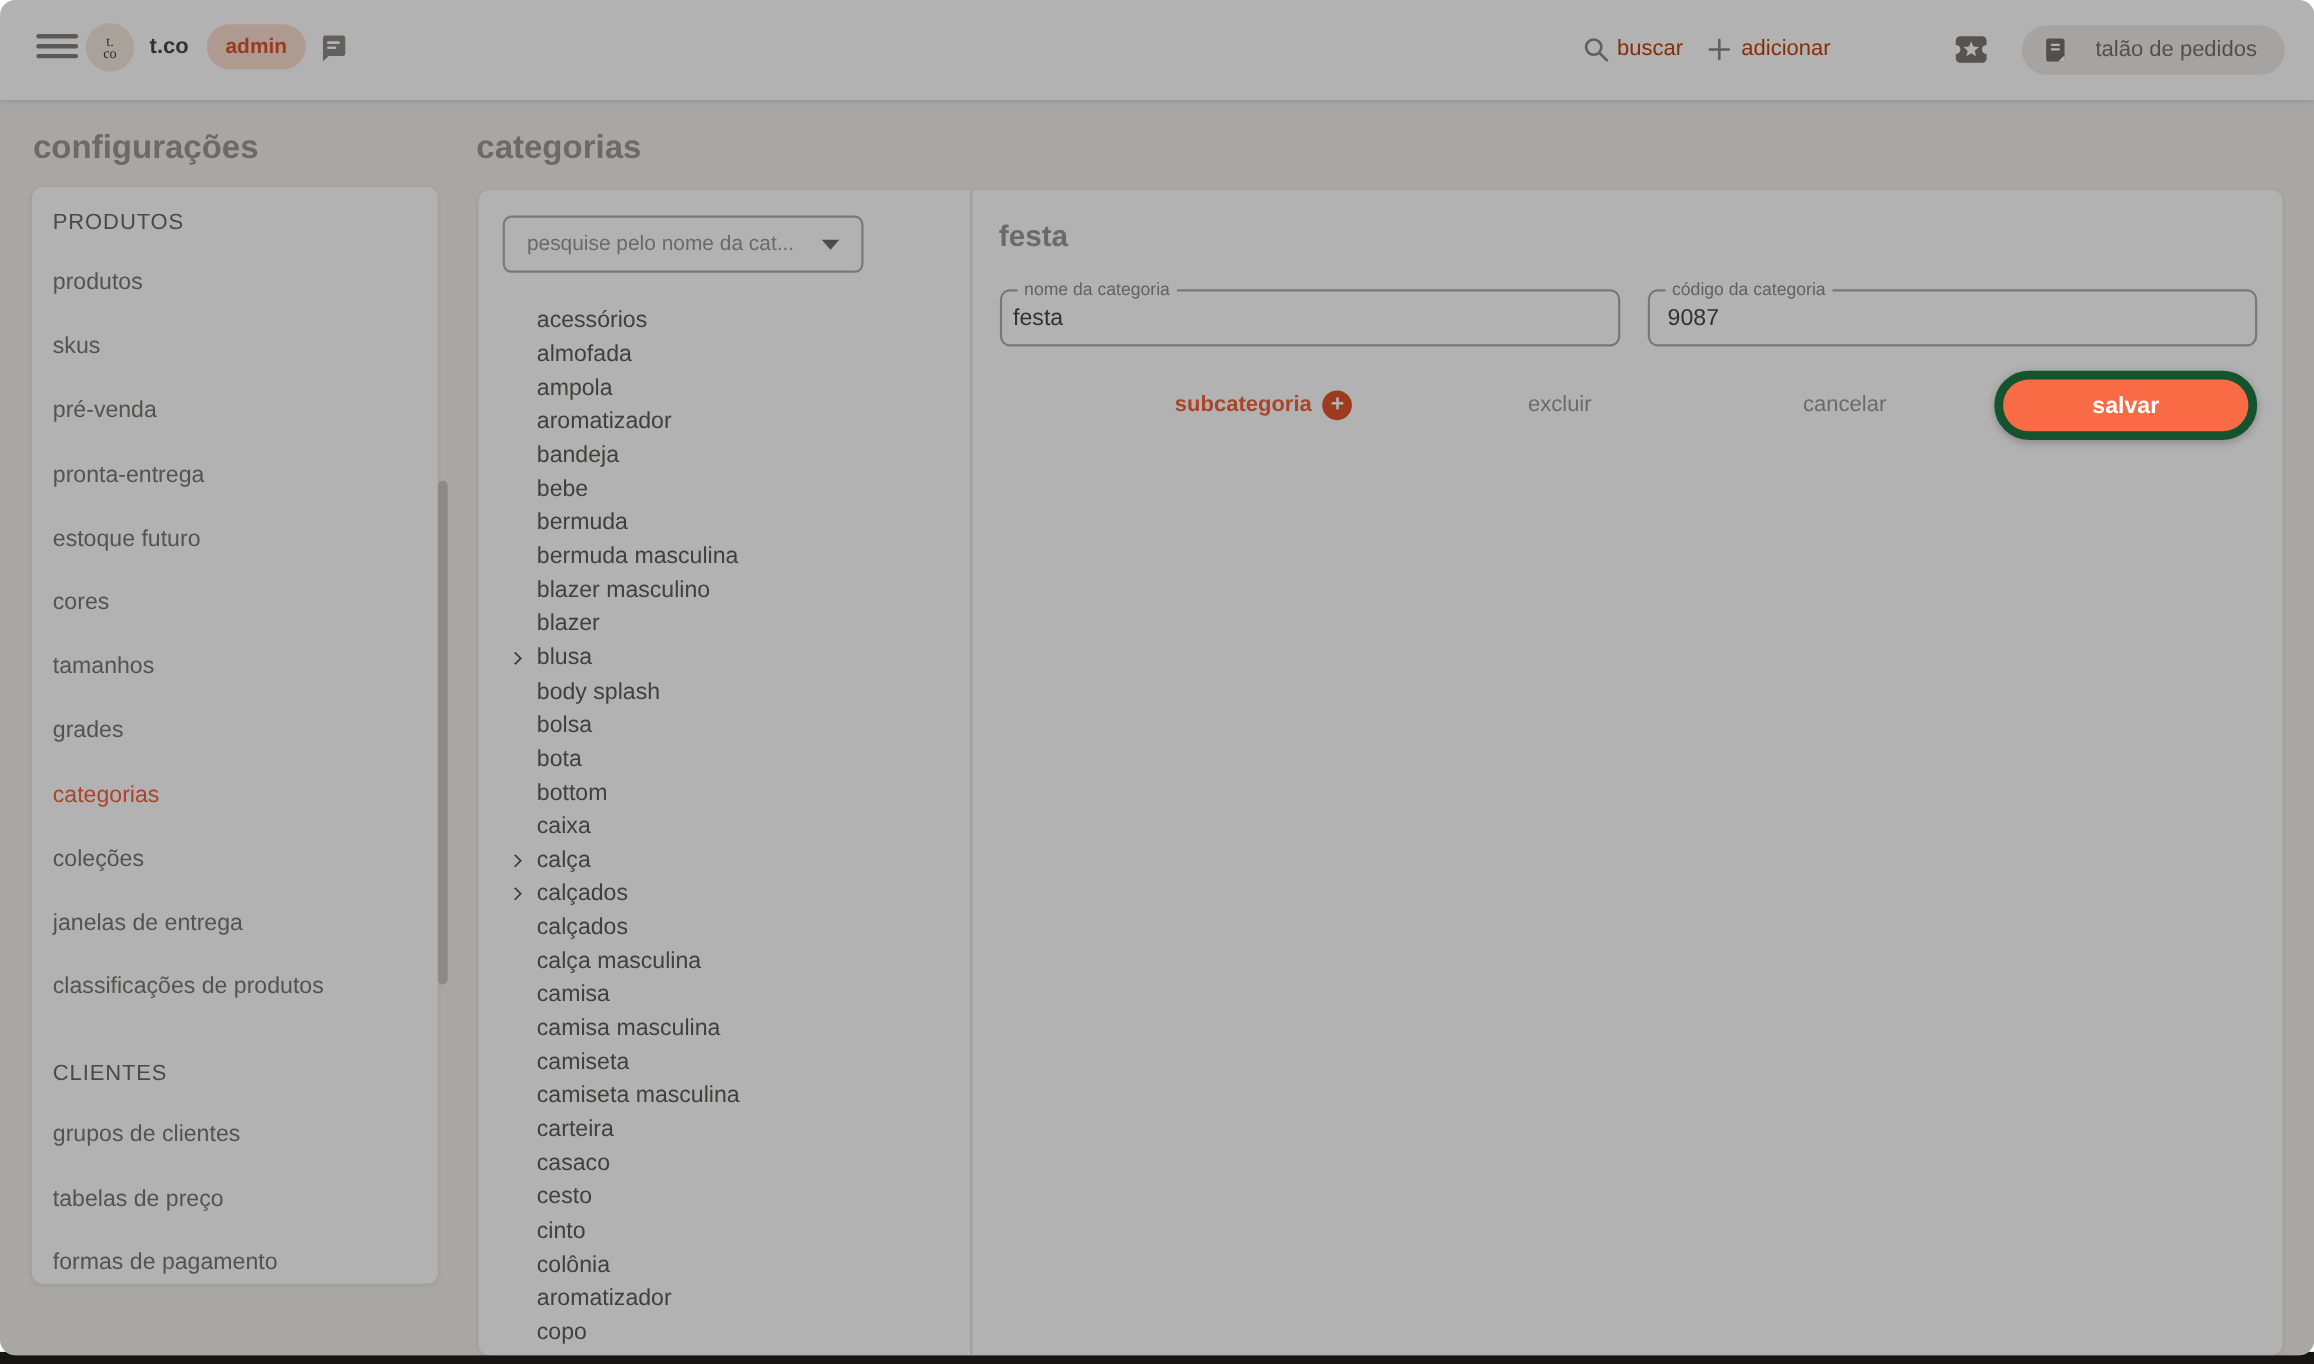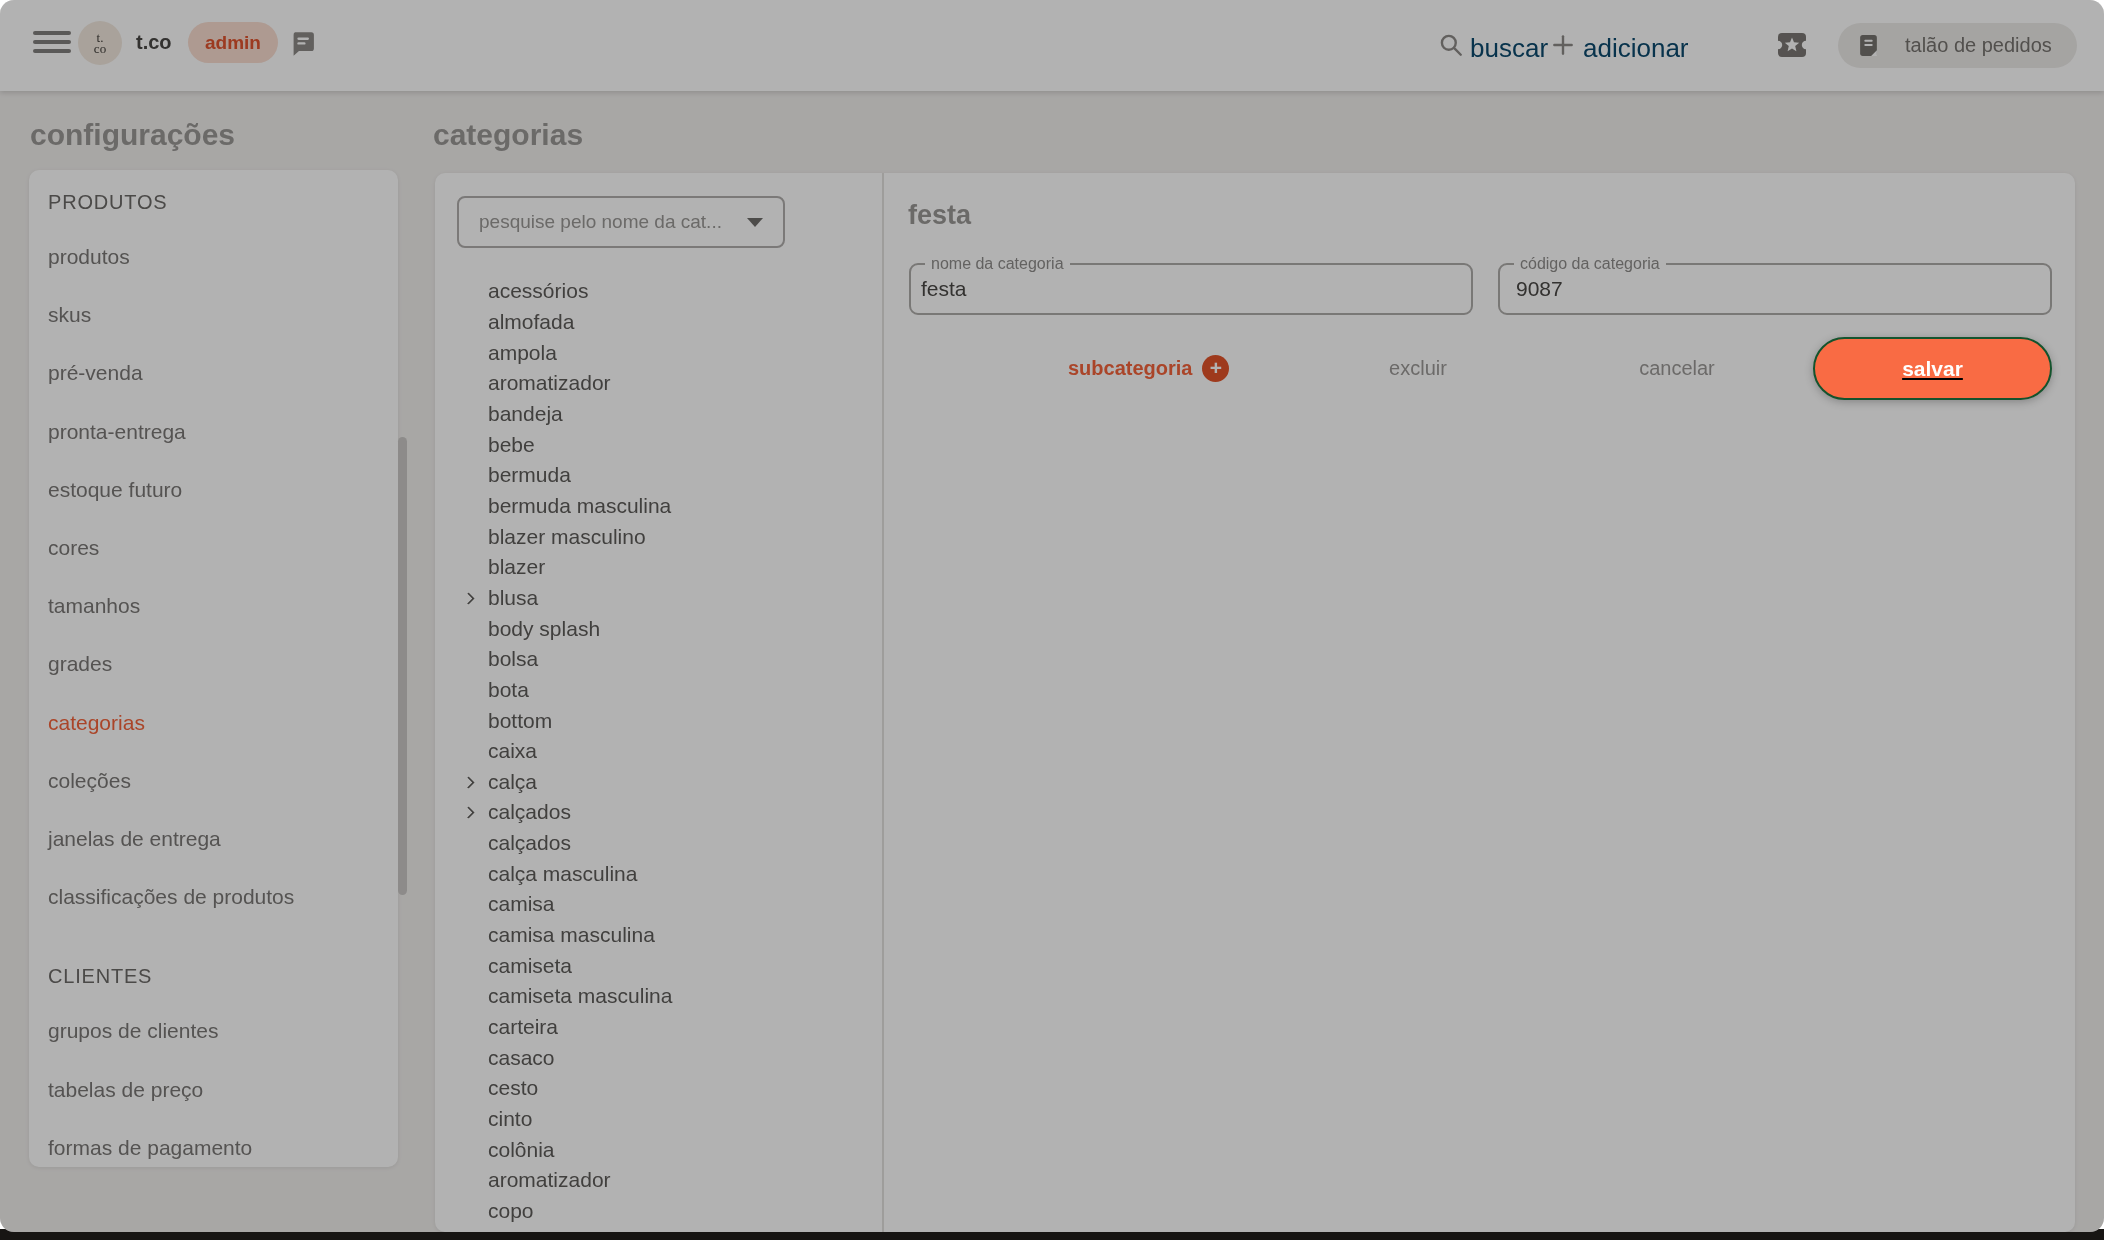--- a/index.html
+++ b/index.html
@@ -10,21 +10,21 @@
   .screen { position:absolute; left:0; top:0; width:2104px; height:1232px; border-radius:14px; overflow:hidden; background:#f1efed; z-index:1; }
 
   
   .topbar { position:absolute; left:0; top:0; width:100%; height:91px; background:#ffffff; box-shadow:0 2px 5px rgba(0,0,0,0.14); }
   .hamburger { position:absolute; left:33px; top:31px; width:38px; height:30px; cursor:pointer; }
   .hamburger i { display:block; width:38px; height:4px; background:#82807e; border-radius:2px; margin-bottom:5px; }
   .avatar { position:absolute; left:78px; top:21px; width:44px; height:44px; border-radius:50%; background:#f2e9df; display:flex; flex-direction:column; align-items:center; justify-content:center; font-family:"Liberation Serif", serif; font-size:13px; line-height:11px; color:#44403c; }
   .brand { position:absolute; left:136px; top:31px; font-size:20px; font-weight:700; color:#4a4846; }
   .admin-badge { position:absolute; left:188px; top:22px; height:41px; padding:0 17px; border-radius:21px; background:#f9ddd0; color:#e0532e; font-size:19px; font-weight:600; display:flex; align-items:center; }
   .chat-btn { position:absolute; left:288px; top:30px; width:28px; height:28px; }
-  .tb-label { position:absolute; top:33px; font-size:26px; color:#0c4a6e; }
+  .tb-label { position:absolute; top:33px; font-size:20px; color:#c2410c; }
   .search-icon { position:absolute; left:1438px; top:32px; }
   .lbl-buscar { left:1470px; }
   .plus-icon { position:absolute; left:1550px; top:32px; }
   .lbl-adicionar { left:1583px; }
   .star-btn { position:absolute; left:1777px; top:32px; width:30px; height:26px; }
   .orderpad { position:absolute; left:1838px; top:23px; width:239px; height:45px; border-radius:23px; background:#edebe9; display:flex; align-items:center; padding-left:20px; gap:26px; }
   .orderpad span { font-size:20px; color:#76736f; }
 
   
   .side-title { position:absolute; left:30px; top:118px; font-size:30px; font-weight:600; color:#9a9896; }
@@ -61,21 +61,21 @@
   .field .fvalue { font-size:21px; color:#4a4846; }
   .field-nome { left:27px; width:564px;padding-left:10px; }
   .field-codigo { left:616px; width:554px; }
 
   .act-sub { position:absolute; left:186px; top:182px; display:flex; align-items:center; gap:10px; cursor:pointer; }
   .act-sub .sub-label { font-size:20px; font-weight:600; color:#f4643c; }
   .plus-circle { width:27px; height:27px; border-radius:50%; background:#e2542a; color:#ffffff; font-size:21px; font-weight:700; display:flex; align-items:center; justify-content:center; line-height:1; padding-bottom:2px; }
   .act-text { position:absolute; top:184px; font-size:20px; color:#9b9997; text-align:center; cursor:pointer; }
   .act-excluir { left:496px; width:80px; }
   .act-cancelar { left:745px; width:100px; }
-  .salvar-btn { position:absolute; left:931px; top:164px; width:239px; height:63px; background:#f96b44; border:2px solid #14532d; border-radius:32px; display:flex; align-items:center; justify-content:center; z-index:60; cursor:pointer; box-shadow:0 2px 8px rgba(0,0,0,0.25);text-decoration:underline; }
+  .salvar-btn { position:absolute; left:931px; top:164px; width:239px; height:63px; background:#f96b44; border:8px solid #14532d; border-radius:32px; display:flex; align-items:center; justify-content:center; z-index:60; cursor:pointer; box-shadow:0 2px 8px rgba(0,0,0,0.25); }
   .salvar-btn span { color:#ffffff; font-size:21px; font-weight:600; }
 
   
   .overlay { position:absolute; inset:0; background:rgba(0,0,0,0.30); z-index:50; pointer-events:none; }
 </style>
 </head>
 <body>
 
 <div class="bottom-strip"></div>
 

